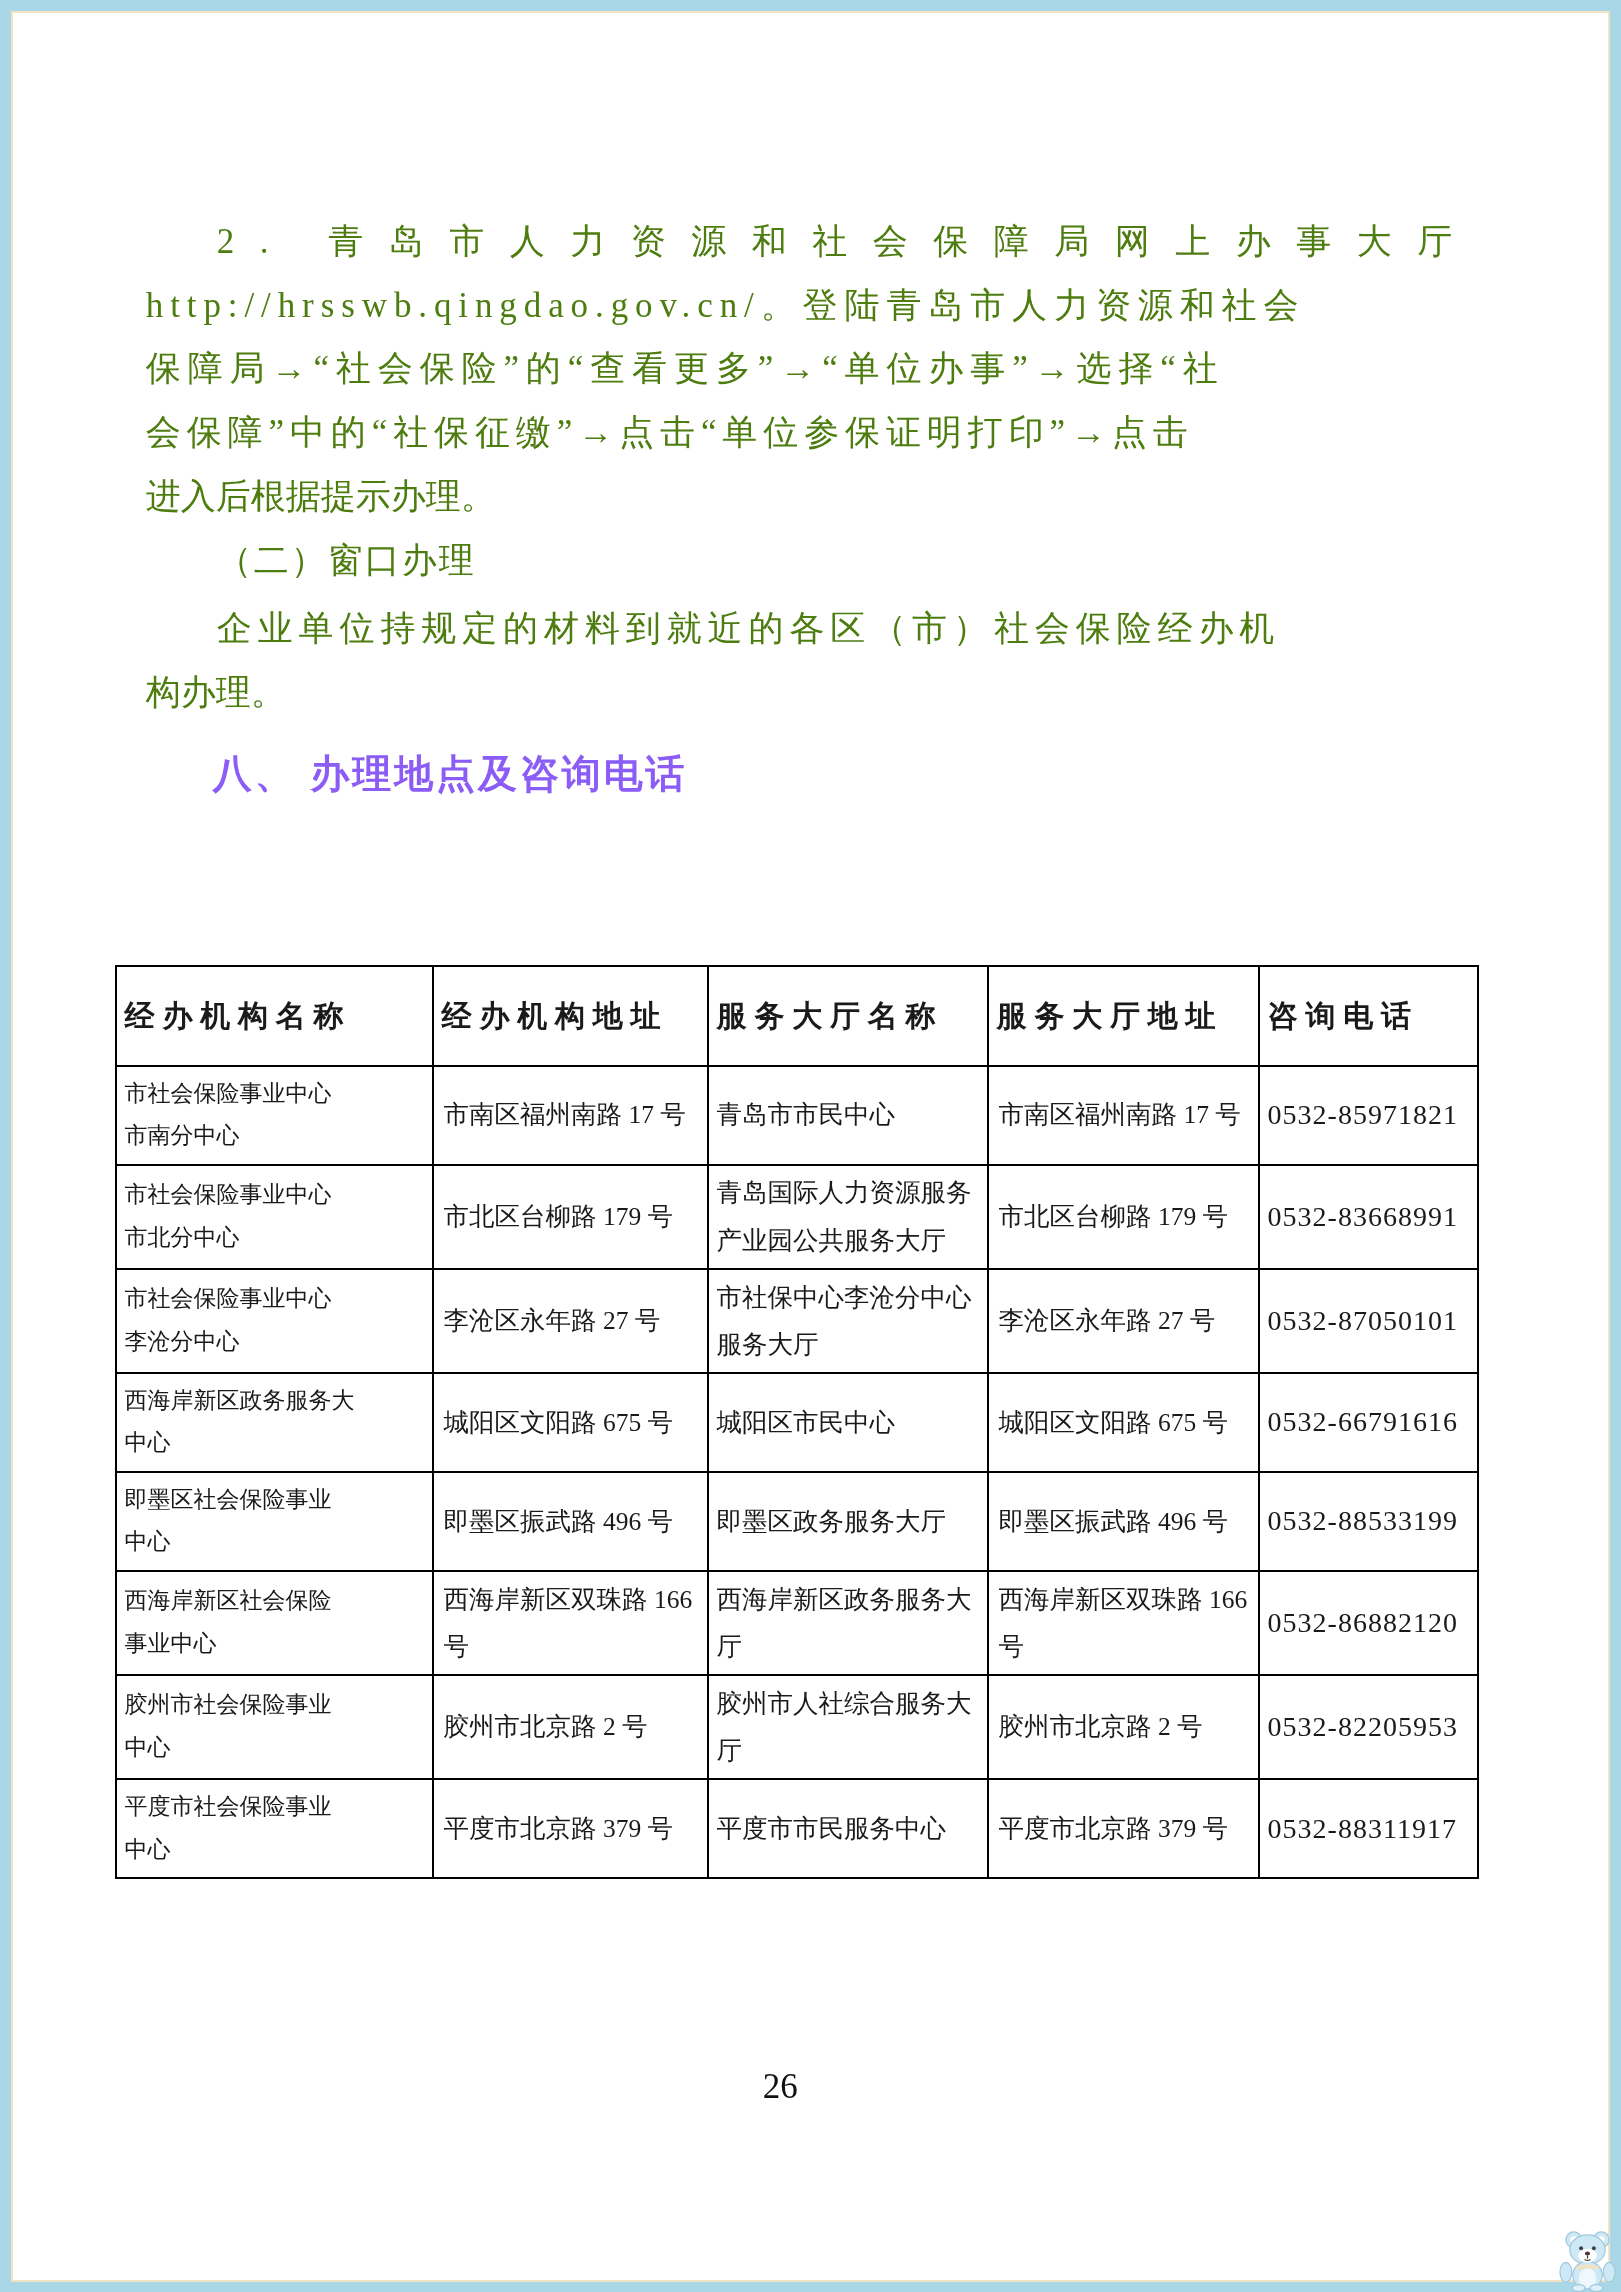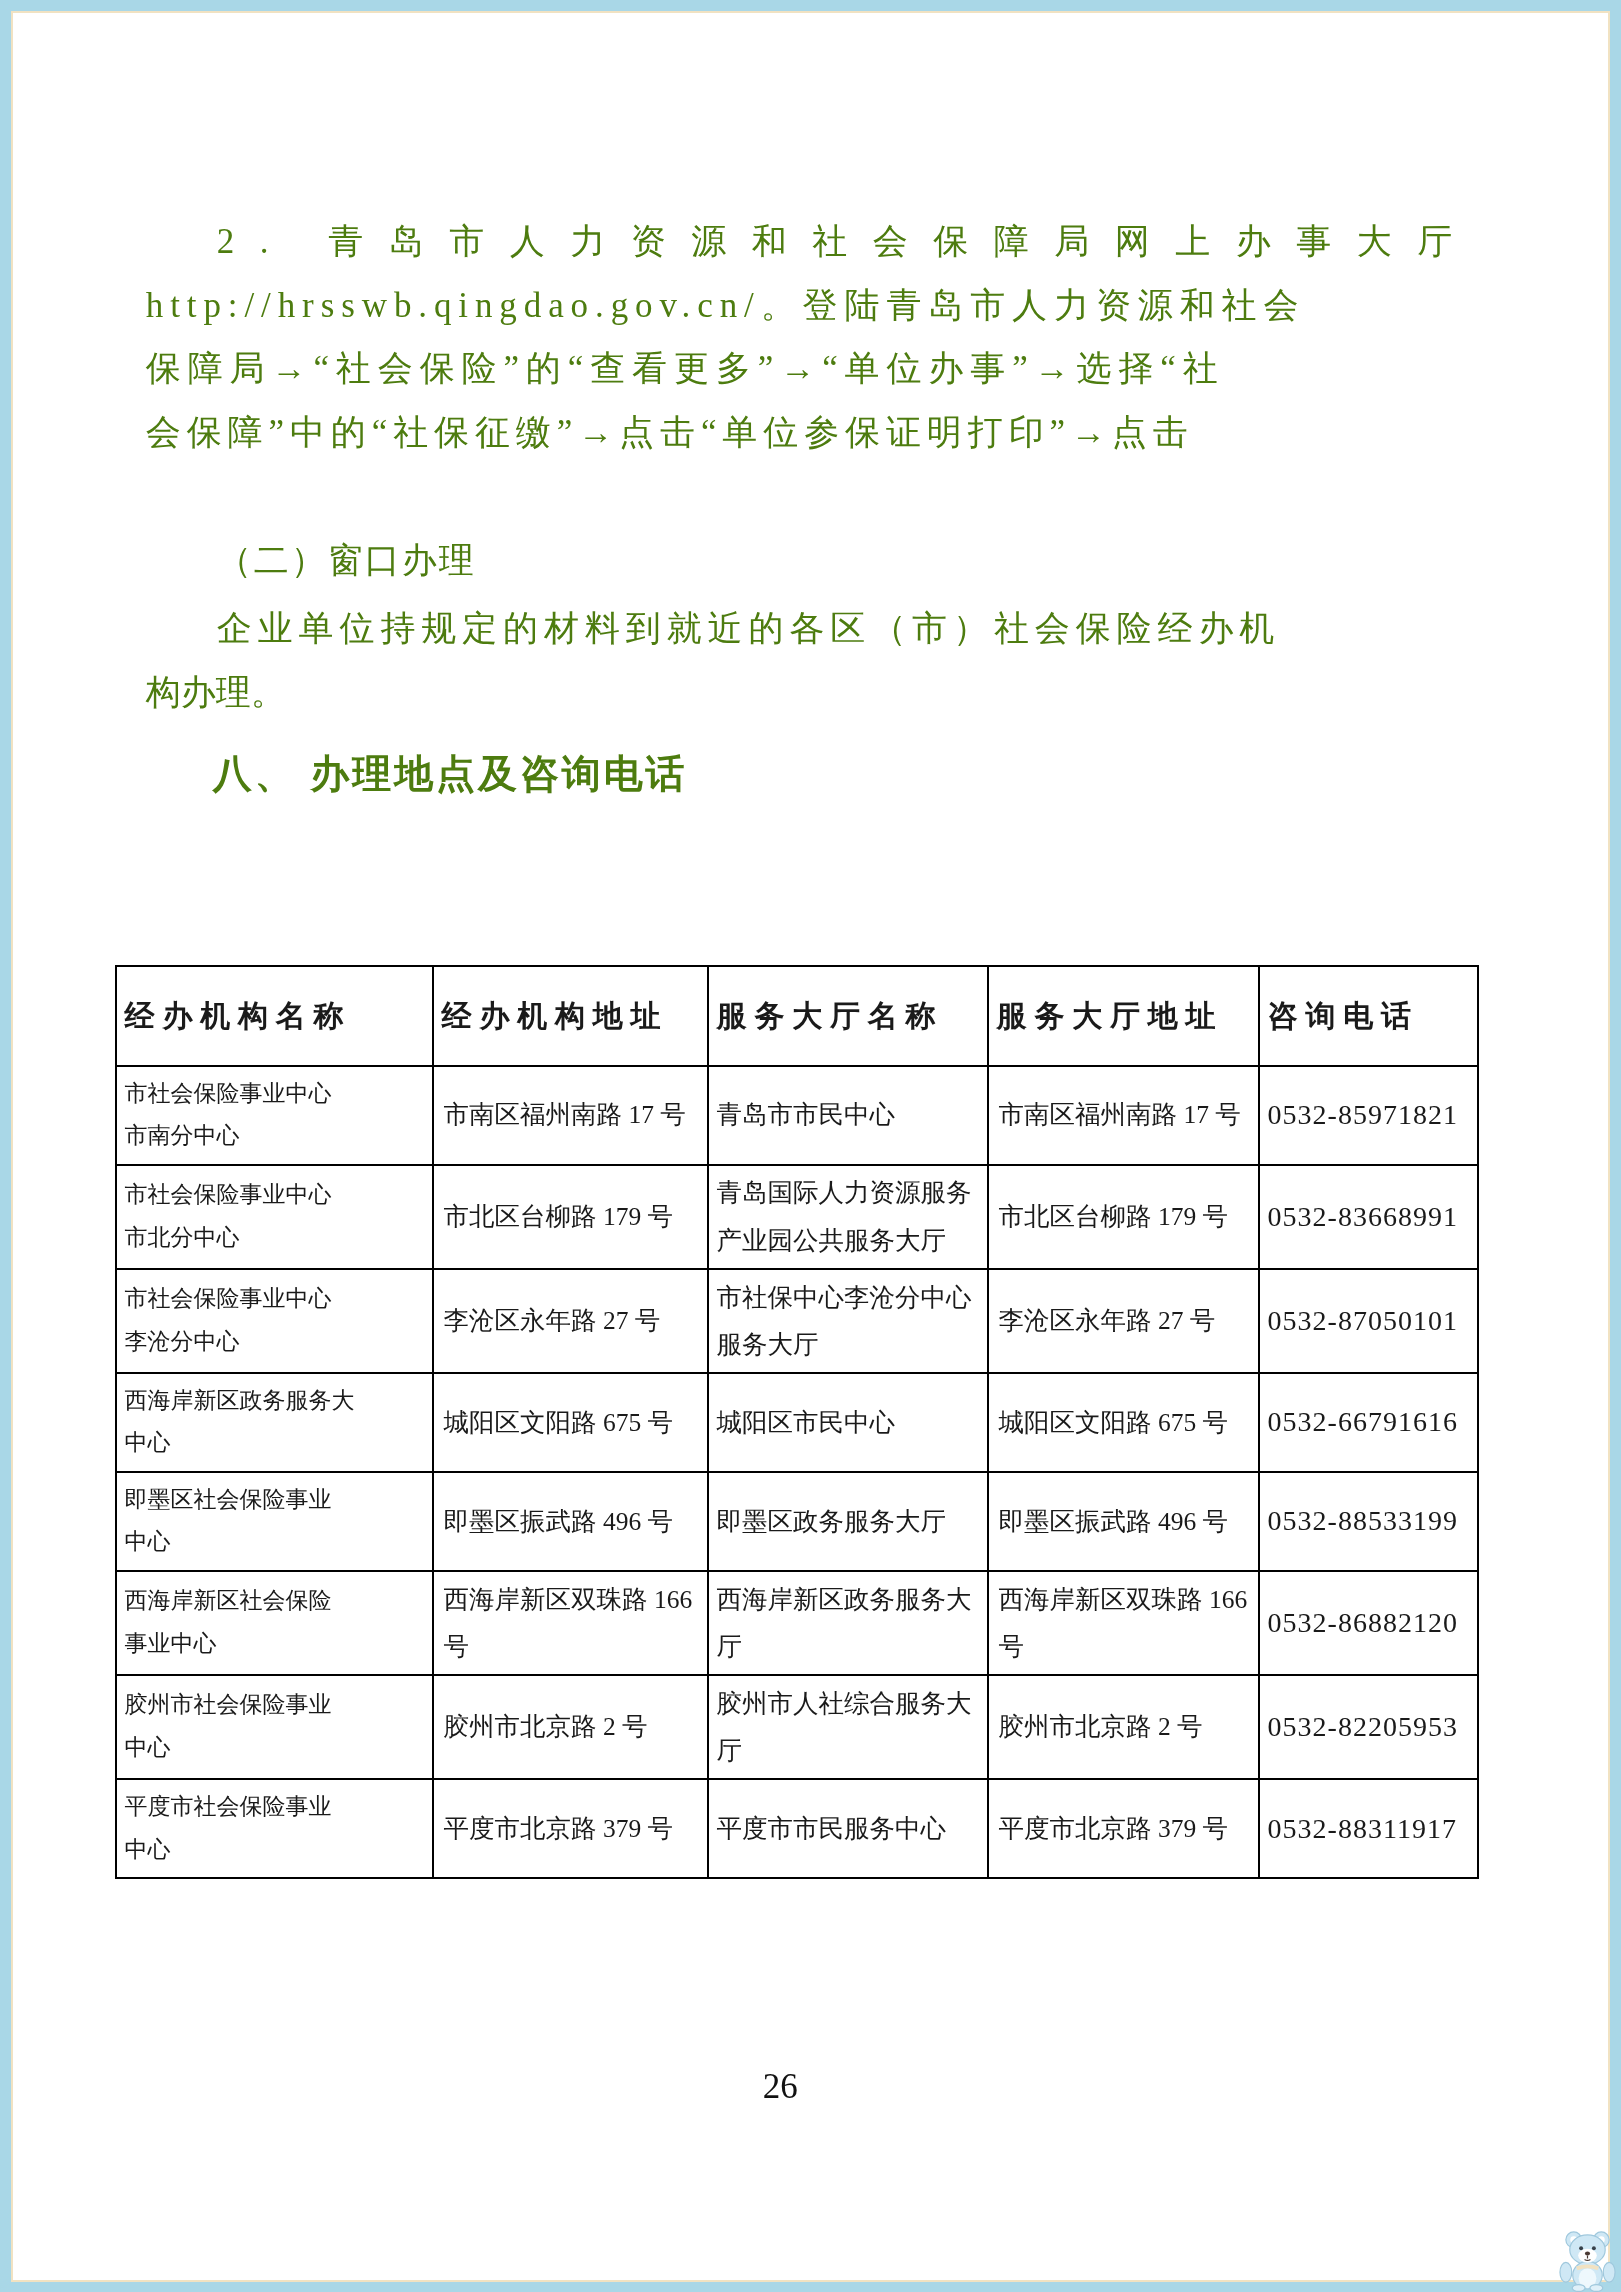--- a/index.html
+++ b/index.html
@@ -24,21 +24,21 @@
   .l3 { top:324px; letter-spacing:6.9px; }
   .l4 { top:388px; letter-spacing:5.9px; }
   .l5 { top:452px; }
   .l6 { top:516px; text-indent:71px; letter-spacing:2px; }
   .l7 { top:584px; text-indent:71px; letter-spacing:5.9px; }
   .l8 { top:648px; }
 
   .heading {
     position:absolute; left:133px; top:733px; width:1269px; height:55px;
     font-family:"Liberation Sans","DejaVu Sans",sans-serif;
-    font-size:39px; font-weight:bold; color:#4d7c0f;
+    font-size:39px; font-weight:bold; color:#8b5cf6;
     text-indent:67px; letter-spacing:2.9px; line-height:55px;
   }
 
   
   table.office {
     position:absolute; left:102px; top:952px;
     width:1361px; table-layout:fixed;
     border-collapse:collapse; border:2.9px solid #000;
     font-size:26.5px; color:#1a1a1a;
   }
@@ -71,20 +71,21 @@
 </head>
 <body>
 
 <div class="frame">
   <div class="page">
 
     <div class="textline l1">2. 青岛市人力资源和社会保障局网上办事大厅</div>
     <div class="textline l2">http://hrsswb.qingdao.gov.cn/。登陆青岛市人力资源和社会</div>
     <div class="textline l3">保障局→“社会保险”的“查看更多”→“单位办事”→选择“社</div>
     <div class="textline l4">会保障”中的“社保征缴”→点击“单位参保证明打印”→点击</div>
+    <div class="textline l5">进入后根据提示办理。</div>
     <div class="textline l6">（二）窗口办理</div>
     <div class="textline l7">企业单位持规定的材料到就近的各区（市）社会保险经办机</div>
     <div class="textline l8">构办理。</div>
 
     <div class="heading">八、 办理地点及咨询电话</div>
 
     <table class="office">
       <colgroup>
         <col style="width:317px">
           <col style="width:275px">

